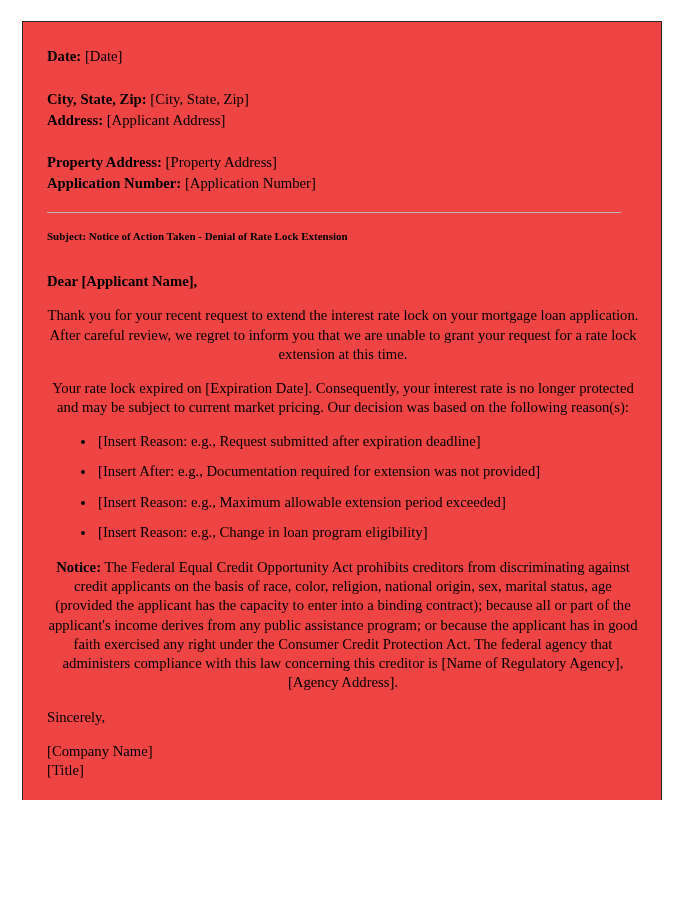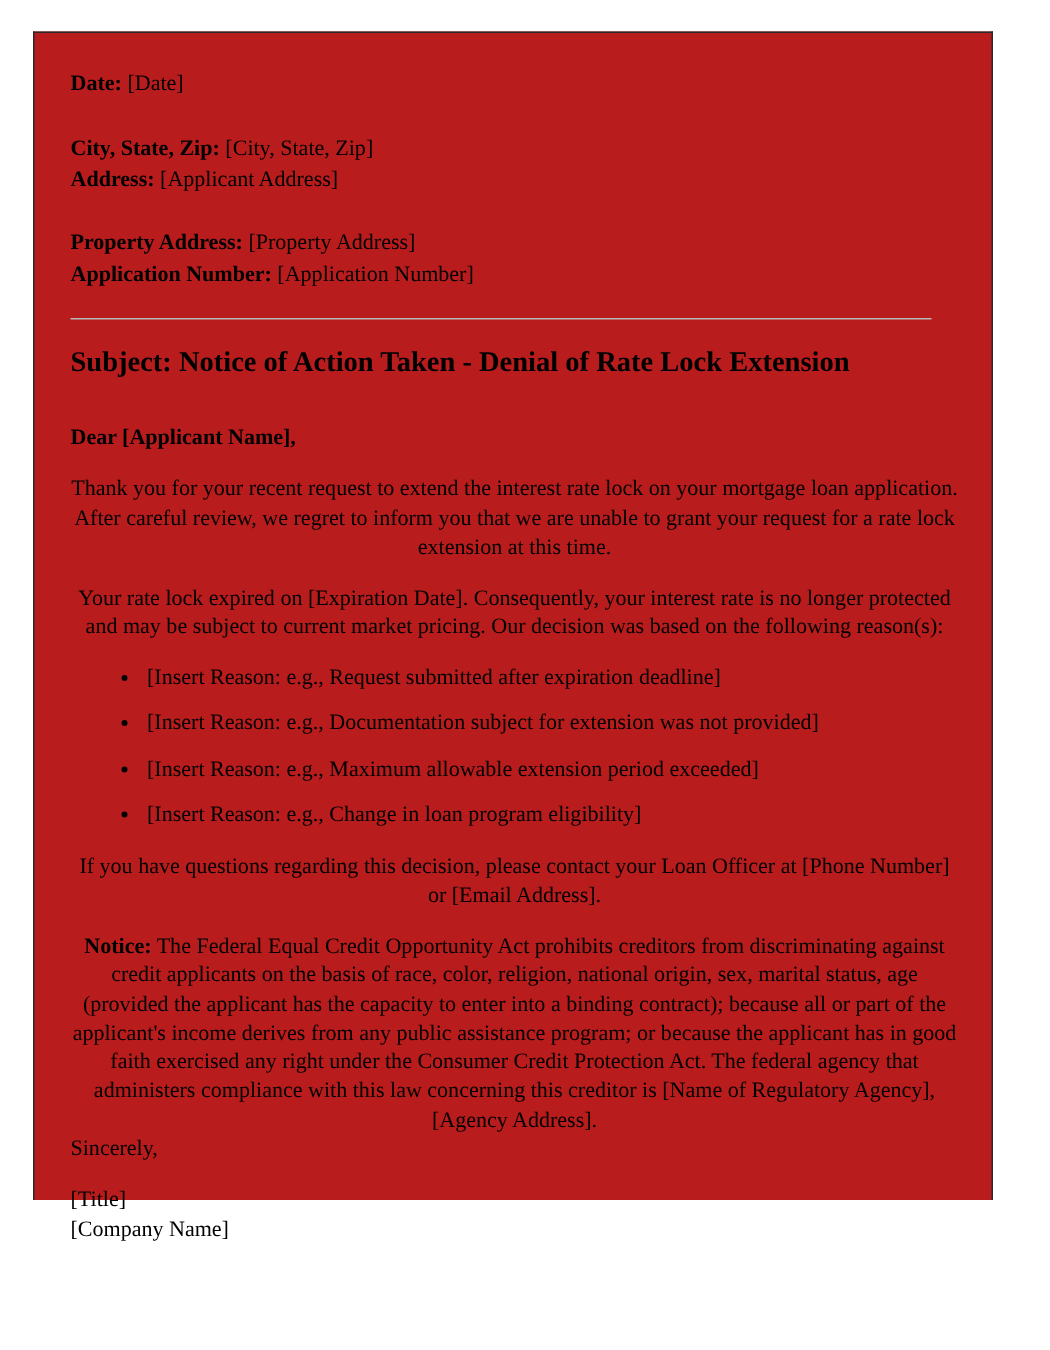--- a/index.html
+++ b/index.html
@@ -18,21 +18,21 @@
 
   .page-frame {
     position: absolute;
     left: 22px;
     top: 21px;
     width: 640px;
     height: 779px;
     border: 1.3px solid #2a2a2a;
     border-bottom: none;
     box-sizing: border-box;
-    background: #b91c1c;
+    background: #ef4444;
   }
 
   .page-inner {
     padding: 24px 22px 0 24px;
   }
 
   .letter-text {
     font-size: 14.7px;
     line-height: 1.30;
   }
@@ -58,21 +58,21 @@
 
   .divider {
     border: none;
     border-top: 1px solid #b8b8b8;
     margin: 0 18px 0 0;
     height: 0;
   }
 
   .subject-line {
     font-weight: bold;
-    font-size: 19px;
+    font-size: 11px;
     margin: 0;
     line-height: 1.35;
   }
 
   p.para {
     margin: 15px 0 0 0;
     line-height: 1.31;
     text-align: center;
   }
 
@@ -91,20 +91,21 @@
     line-height: 1.33;
     margin: 11px;
     padding-left: 2px;
   }
 
   .notice-label {
     font-weight: bold;
   }
 
   .sig-block {
+    margin-top: 15px;
     line-height: 1.32;
   }
   .sig-line {
     margin: 0;
     line-height: 1.32;
   }
   .sig-gap { height: 15px; }
 </style>
 </head>
 <body>
@@ -137,30 +138,29 @@
     <p class="subject-line">Subject: Notice of Action Taken - Denial of Rate Lock Extension</p>
 
     <p class="greeting">Dear [Applicant Name],</p>
 
     <p class="para">Thank you for your recent request to extend the interest rate lock on your mortgage loan application. After careful review, we regret to inform you that we are unable to grant your request for a rate lock extension at this time.</p>
 
     <p class="para">Your rate lock expired on [Expiration Date]. Consequently, your interest rate is no longer protected and may be subject to current market pricing. Our decision was based on the following reason(s):</p>
 
     <ul class="reasons">
       <li>[Insert Reason: e.g., Request submitted after expiration deadline]</li>
-      <li>[Insert Reason: e.g., Documentation subject for extension was not provided]</li>
+      <li>[Insert After: e.g., Documentation required for extension was not provided]</li>
       <li>[Insert Reason: e.g., Maximum allowable extension period exceeded]</li>
       <li>[Insert Reason: e.g., Change in loan program eligibility]</li>
     </ul>
 
-    <p class="para">If you have questions regarding this decision, please contact your Loan Officer at [Phone Number] or [Email Address].</p>
 
     <p class="para"><span class="notice-label">Notice:</span><span> The Federal Equal Credit Opportunity Act prohibits creditors from discriminating against credit applicants on the basis of race, color, religion, national origin, sex, marital status, age (provided the applicant has the capacity to enter into a binding contract); because all or part of the applicant's income derives from any public assistance program; or because the applicant has in good faith exercised any right under the Consumer Credit Protection Act. The federal agency that administers compliance with this law concerning this creditor is [Name of Regulatory Agency], [Agency Address].</span></p>
 
     <div class="sig-block">
       <p class="sig-line">Sincerely,</p>
       <div class="sig-gap"></div>
+      <p class="sig-line">[Company Name]</p>
       <p class="sig-line">[Title]</p>
-      <p class="sig-line">[Company Name]</p>
     </div>
 
   </div>
 </div>
 
 </body></html>

